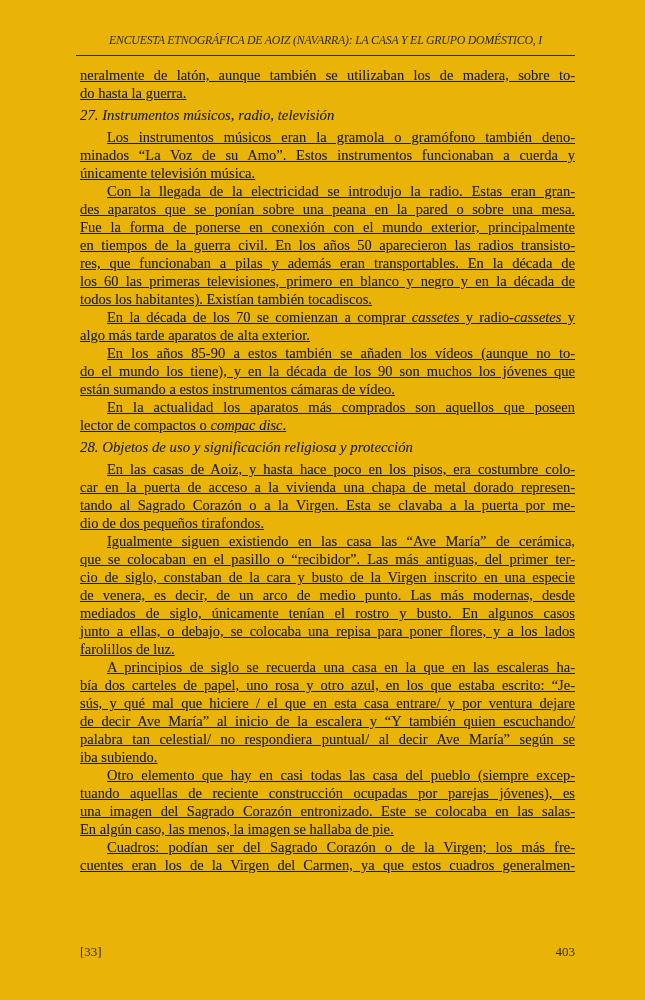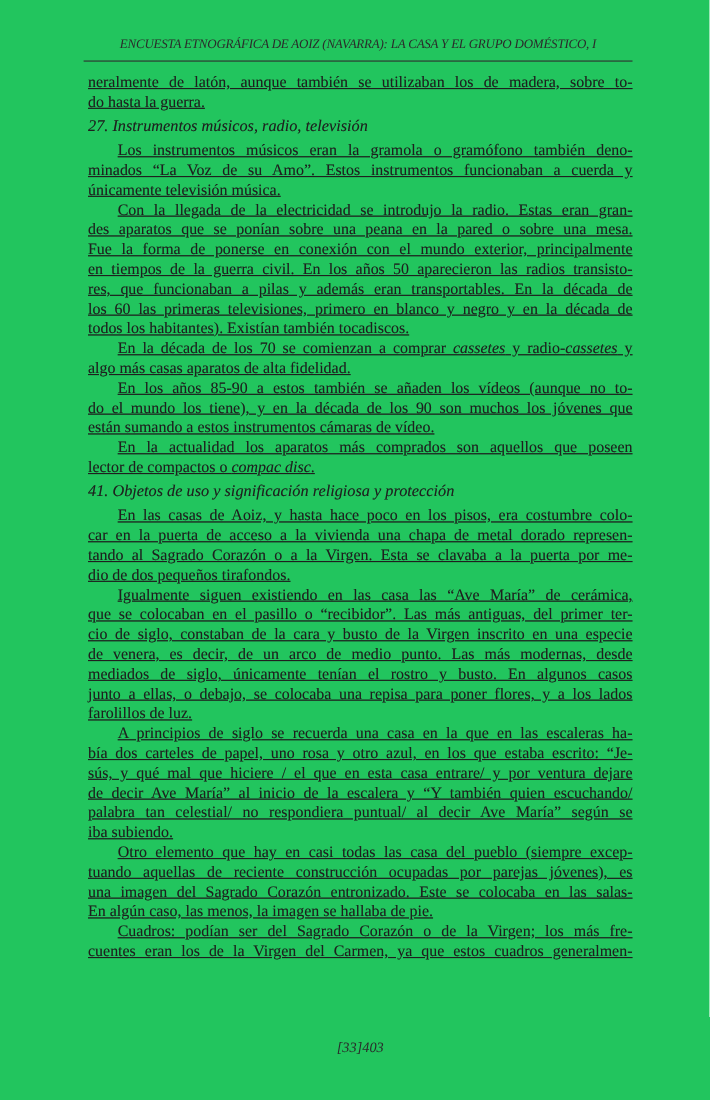--- a/index.html
+++ b/index.html
@@ -1,19 +1,19 @@
 <!DOCTYPE html>
 <html><head>
 <meta charset="utf-8">
 <style>
   html,body { margin:0; padding:0; background:#ffffff; }
   .page {
     position:relative;
     width:645px; height:1000px;
-    background:#22c55e;
+    background:#eab308;
     font-family:"Liberation Serif","DejaVu Serif",serif;
     color:#1f1f1f;
     overflow:hidden;
   }
   .running-header {
     position:absolute;
     left:76px; top:33px; width:499px;
     text-align:center;
     font-style:italic;
     font-size:11.8px;
@@ -39,24 +39,23 @@
   .para .line.indent { text-indent:27px; }
   .heading {
     font-style:italic;
     font-size:14.8px;
     margin:4px 0 4px 0;
   }
   .footer {
     position:absolute;
     left:80px; top:944px; width:495px;
     display:flex;
-    justify-content:center;
+    justify-content:space-between;
     font-size:13px;
     color:#2b2b2b;
-    font-style:italic;
   }
   i { font-style:italic; }
 </style>
 </head>
 <body>
 
 <div class="page">
 
   <div class="running-header">
     <span>ENCUESTA ETNOGRÁFICA DE AOIZ (NAVARRA): LA CASA Y EL GRUPO DOMÉSTICO, I</span>
@@ -77,32 +76,32 @@
         <div class="line indent"><span>Con la llegada de la electricidad se introdujo la radio. Estas eran gran-</span></div>
         <div class="line"><span>des aparatos que se ponían sobre una peana en la pared o sobre una mesa.</span></div>
         <div class="line"><span>Fue la forma de ponerse en conexión con el mundo exterior, principalmente</span></div>
         <div class="line"><span>en tiempos de la guerra civil. En los años 50 aparecieron las radios transisto-</span></div>
         <div class="line"><span>res, que funcionaban a pilas y además eran transportables. En la década de</span></div>
         <div class="line"><span>los 60 las primeras televisiones, primero en blanco y negro y en la década de</span></div>
         <div class="line last"><span>todos los habitantes). Existían también tocadiscos.</span></div>
       </div>
       <div class="para">
         <div class="line indent"><span>En la década de los 70 se comienzan a comprar </span><i>cassetes</i><span> y radio-</span><i>cassetes</i><span> y</span></div>
-        <div class="line last"><span>algo más casas aparatos de alta fidelidad.</span></div>
+        <div class="line last"><span>algo más tarde aparatos de alta exterior.</span></div>
       </div>
       <div class="para">
         <div class="line indent"><span>En los años 85-90 a estos también se añaden los vídeos (aunque no to-</span></div>
         <div class="line"><span>do el mundo los tiene), y en la década de los 90 son muchos los jóvenes que</span></div>
         <div class="line last"><span>están sumando a estos instrumentos cámaras de vídeo.</span></div>
       </div>
       <div class="para">
         <div class="line indent"><span>En la actualidad los aparatos más comprados son aquellos que poseen</span></div>
         <div class="line last"><span>lector de compactos o </span><i>compac disc</i><span>.</span></div>
       </div>
-      <div class="heading">41. Objetos de uso y significación religiosa y protección</div>
+      <div class="heading">28. Objetos de uso y significación religiosa y protección</div>
       <div class="para">
         <div class="line indent"><span>En las casas de Aoiz, y hasta hace poco en los pisos, era costumbre colo-</span></div>
         <div class="line"><span>car en la puerta de acceso a la vivienda una chapa de metal dorado represen-</span></div>
         <div class="line"><span>tando al Sagrado Corazón o a la Virgen. Esta se clavaba a la puerta por me-</span></div>
         <div class="line last"><span>dio de dos pequeños tirafondos.</span></div>
       </div>
       <div class="para">
         <div class="line indent"><span>Igualmente siguen existiendo en las casa las “Ave María” de cerámica,</span></div>
         <div class="line"><span>que se colocaban en el pasillo o “recibidor”. Las más antiguas, del primer ter-</span></div>
         <div class="line"><span>cio de siglo, constaban de la cara y busto de la Virgen inscrito en una especie</span></div>

